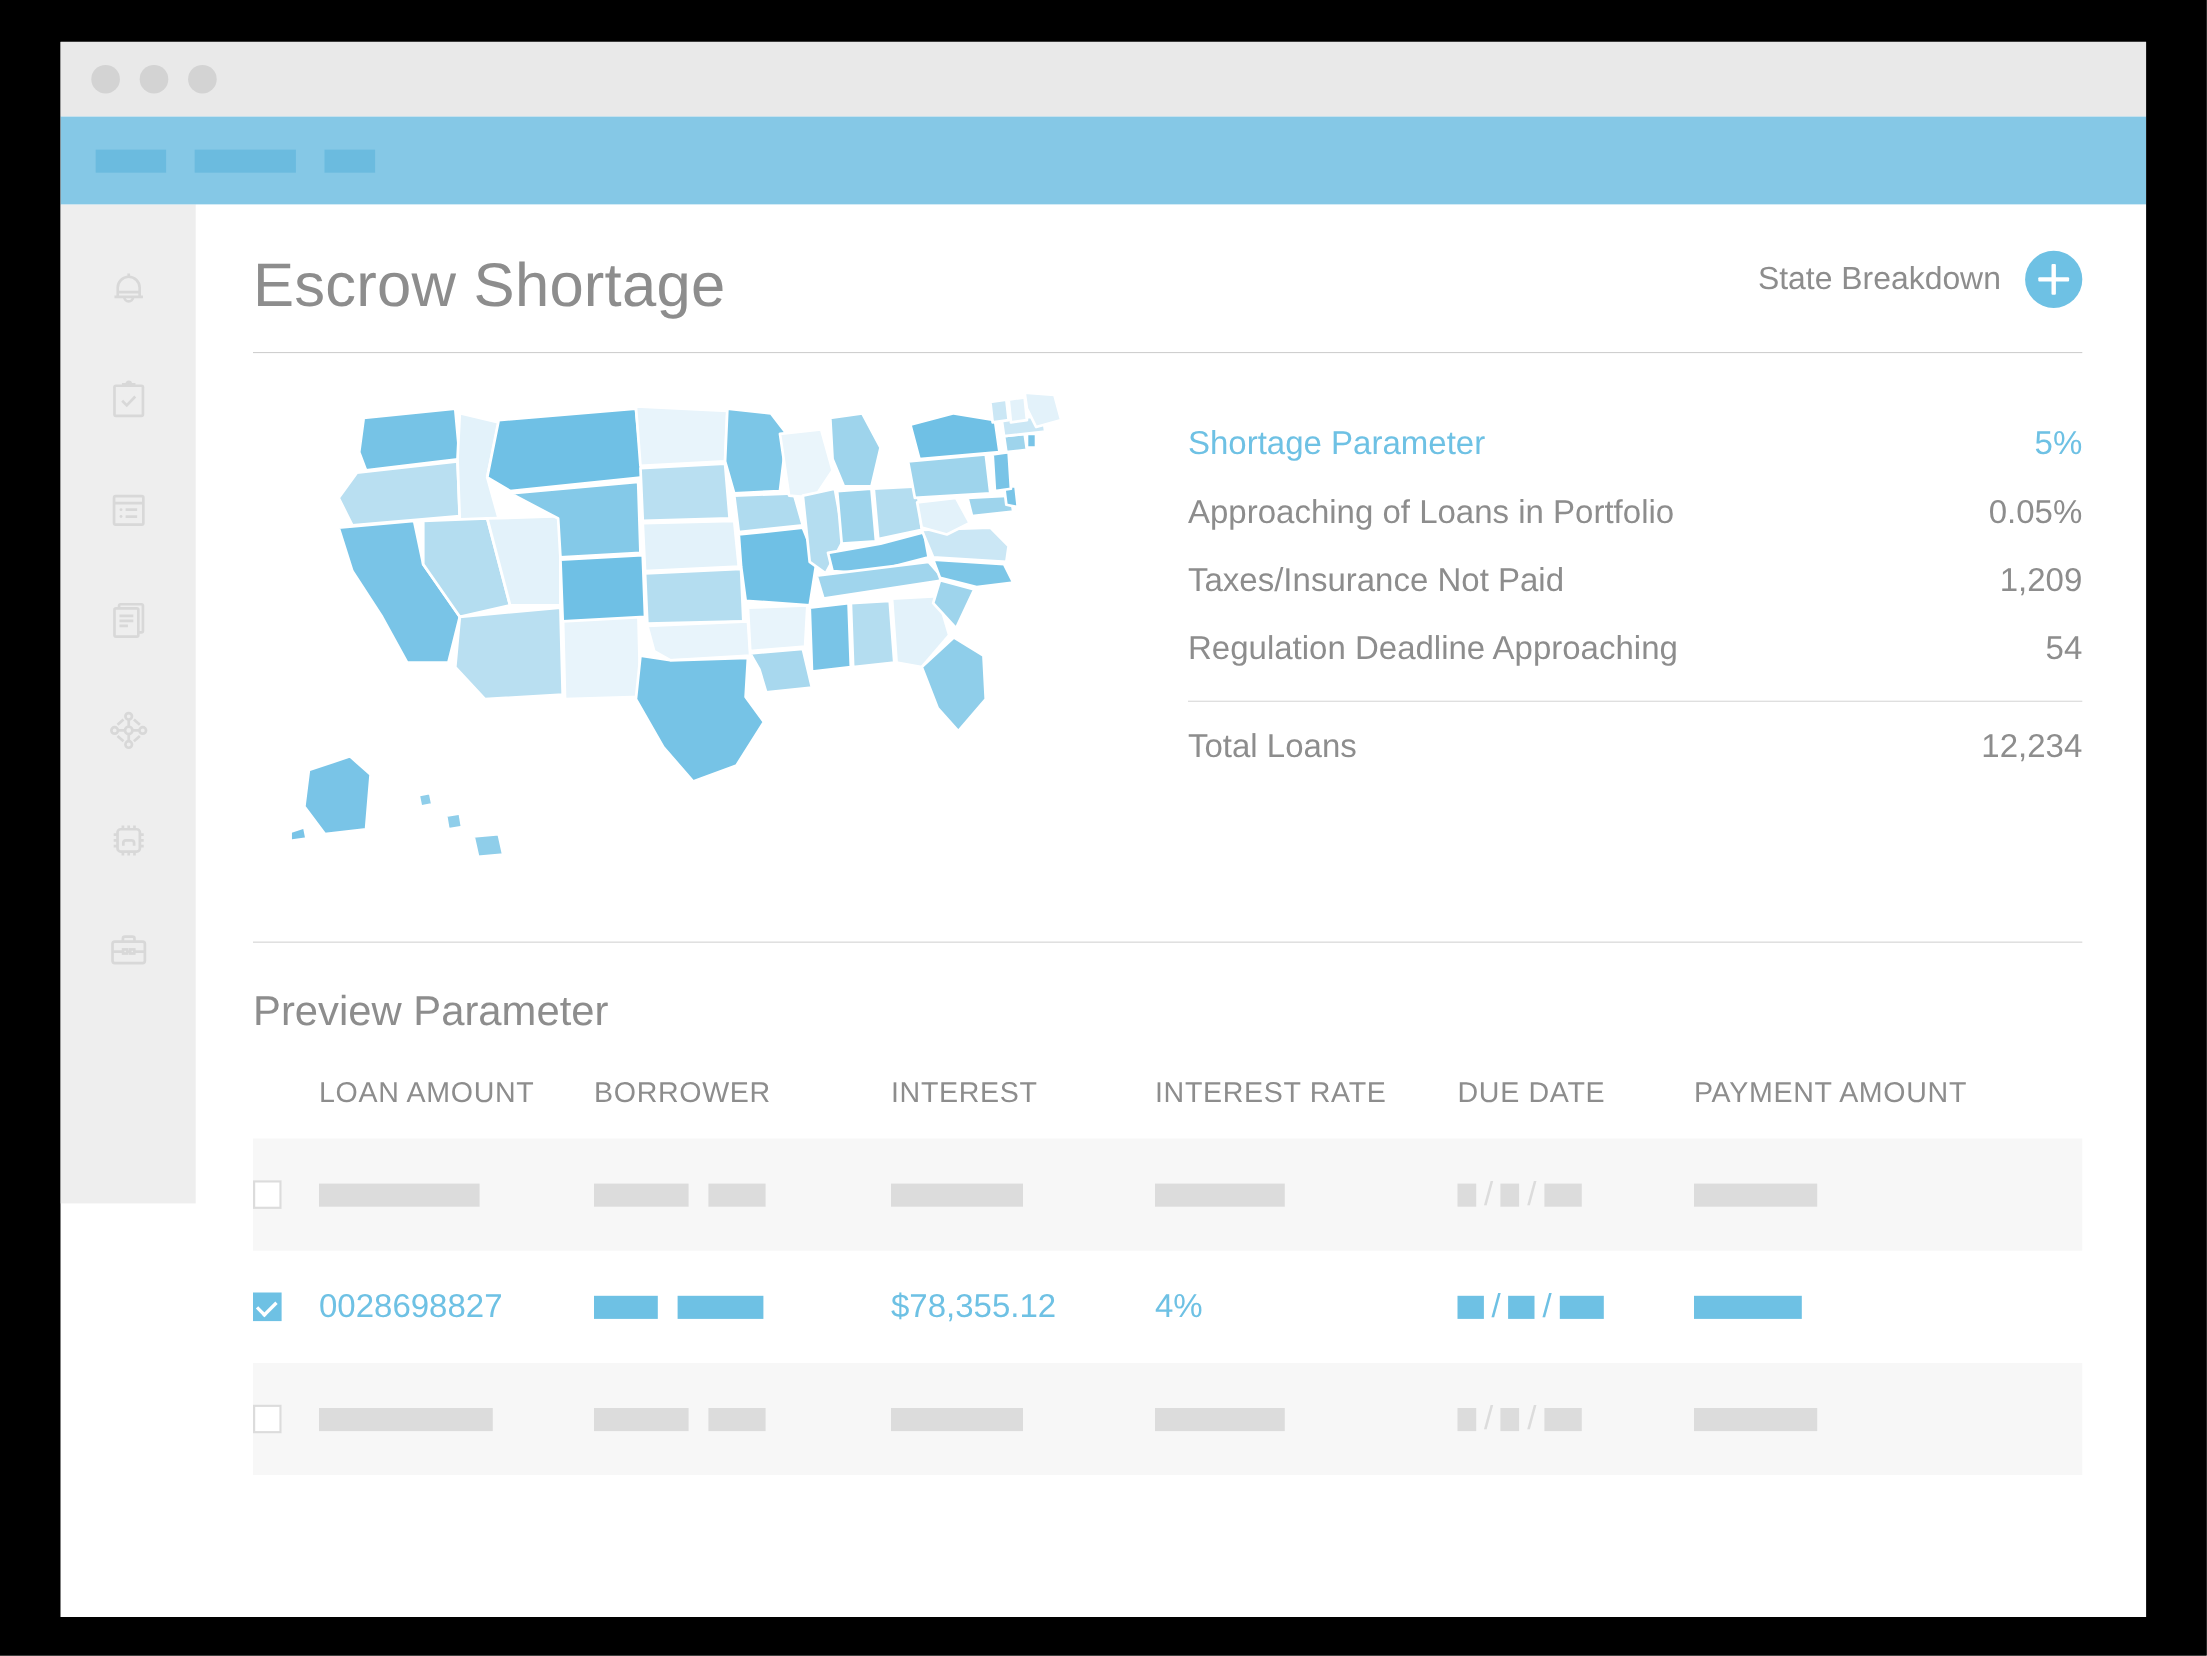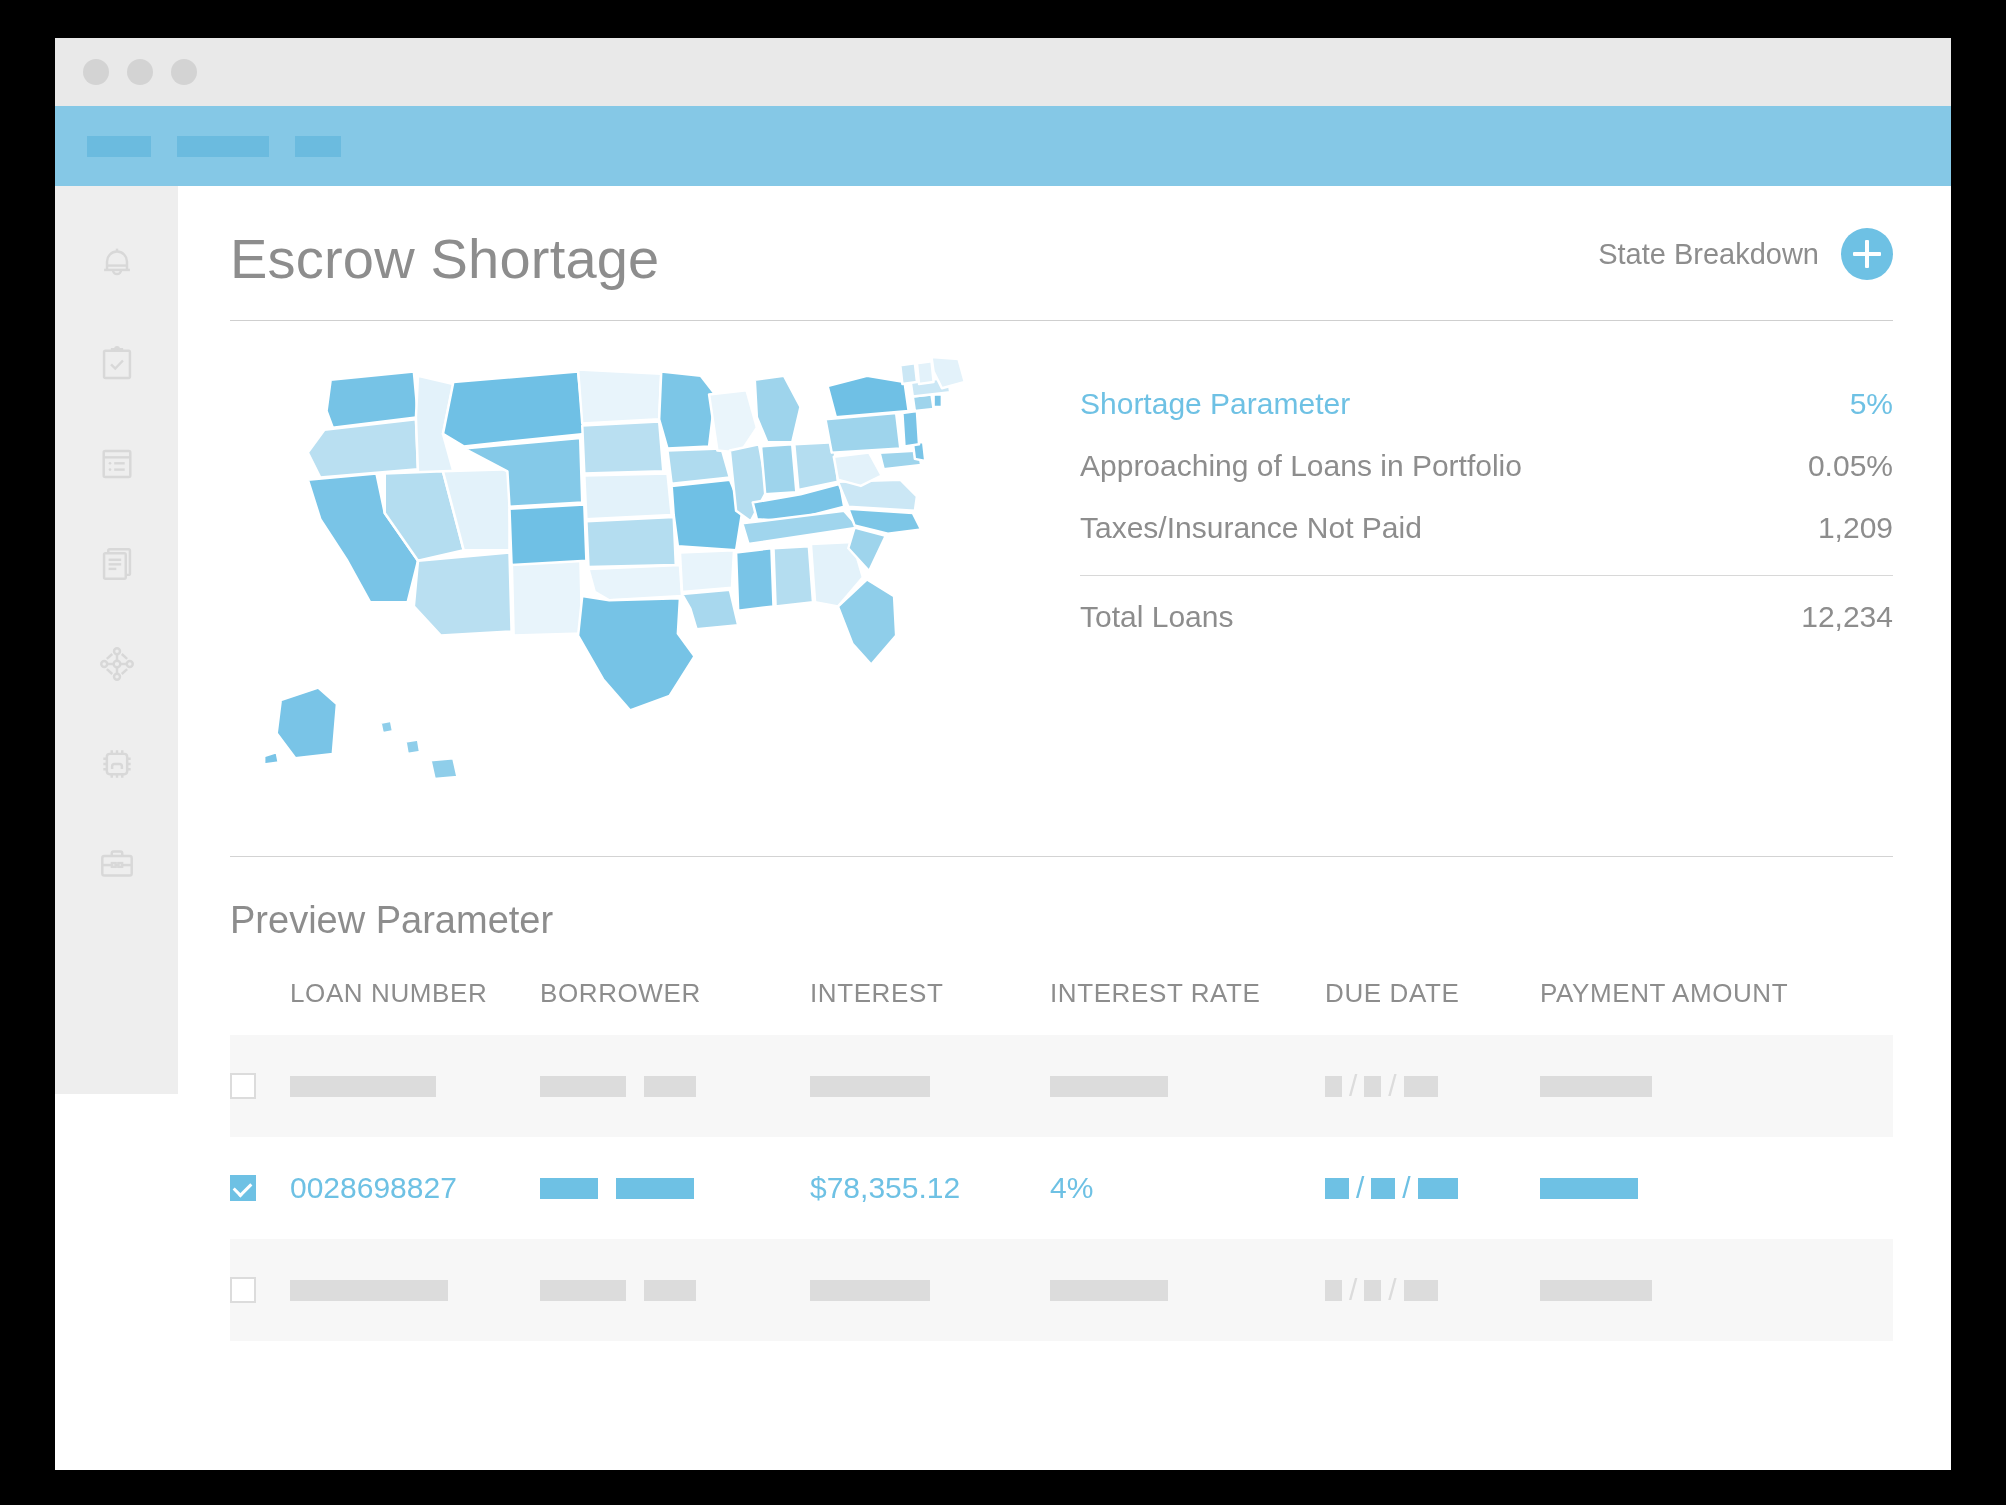--- a/index.html
+++ b/index.html
@@ -507,40 +507,44 @@
           <div class="stat-row">
             <span>Approaching of Loans in Portfolio</span>
             <span>0.05%</span>
           </div>
 
           <div class="stat-row">
             <span>Taxes/Insurance Not Paid</span>
             <span>1,209</span>
           </div>
 
+          <div class="stat-row">
+            <span>Regulation Deadline Approaching</span>
+            <span>54</span>
+          </div>
 
           <div class="stat-divider"></div>
 
           <div class="stat-row">
             <span>Total Loans</span>
             <span>12,234</span>
           </div>
 
         </div>
       </div>
 
       <div class="section-rule"></div>
 
       <div class="preview-title">Preview Parameter</div>
 
       <div class="table">
 
         <div class="t-row t-head">
           <div class="c-check"></div>
-          <div class="c-loan">LOAN NUMBER</div>
+          <div class="c-loan">LOAN AMOUNT</div>
           <div class="c-borr">BORROWER</div>
           <div class="c-prin">INTEREST</div>
           <div class="c-int">INTEREST RATE</div>
           <div class="c-due">DUE DATE</div>
           <div class="c-pay">PAYMENT AMOUNT</div>
         </div>
 
         <div class="t-row data-row shaded">
           <div class="c-check">
             <div class="chk empty"></div>

